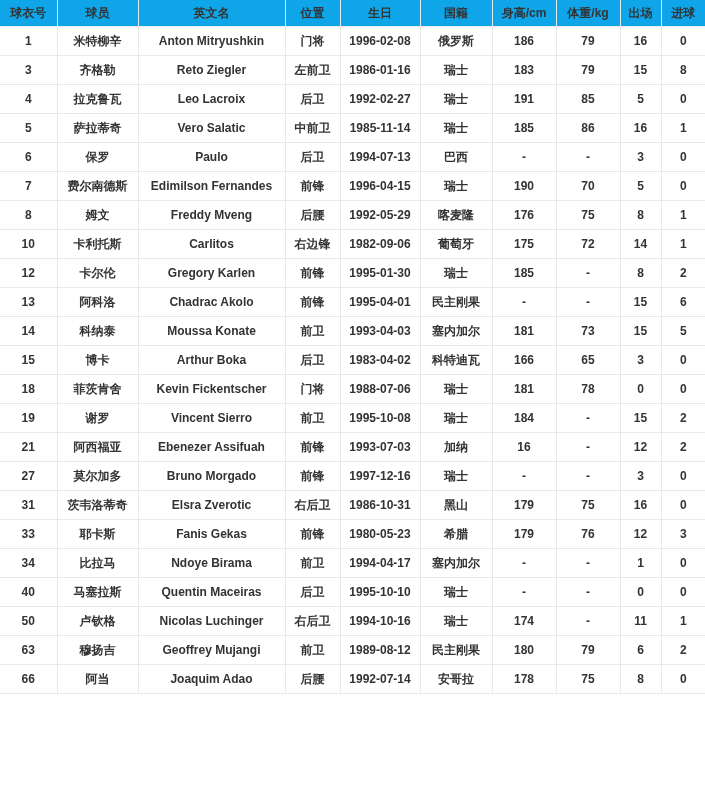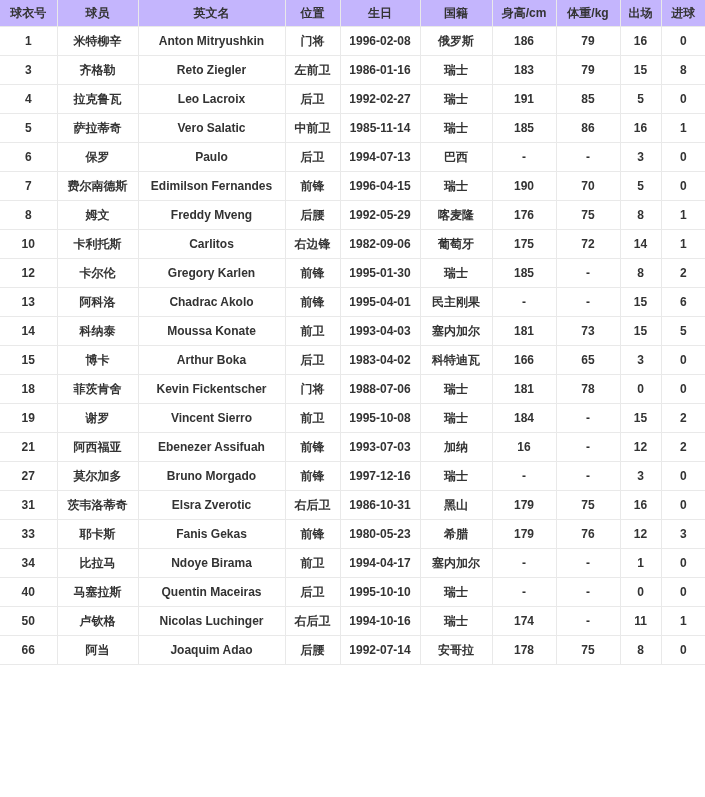--- a/index.html
+++ b/index.html
@@ -30,21 +30,21 @@
     padding: 0;
     white-space: nowrap;
     overflow: hidden;
   }
   table.roster th:last-child,
   table.roster td:last-child {
     border-right: none;
   }
   table.roster th {
     height: 26px;
-    background: #c4b5fd;
+    background: #0ea5e9;
   }
   table.roster td {
     height: 28px;
     background: #ffffff;
   }
   
   col.c0 { width: 57px; }
   col.c1 { width: 81px; }
   col.c2 { width: 147px; }
   col.c3 { width: 55px; }
@@ -333,20 +333,32 @@
           <td>Nicolas Luchinger</td>
           <td>右后卫</td>
           <td>1994-10-16</td>
           <td>瑞士</td>
           <td>174</td>
           <td>-</td>
           <td>11</td>
           <td>1</td>
         </tr>
         <tr>
+          <td>63</td>
+          <td>穆扬吉</td>
+          <td>Geoffrey Mujangi</td>
+          <td>前卫</td>
+          <td>1989-08-12</td>
+          <td>民主刚果</td>
+          <td>180</td>
+          <td>79</td>
+          <td>6</td>
+          <td>2</td>
+        </tr>
+        <tr>
           <td>66</td>
           <td>阿当</td>
           <td>Joaquim Adao</td>
           <td>后腰</td>
           <td>1992-07-14</td>
           <td>安哥拉</td>
           <td>178</td>
           <td>75</td>
           <td>8</td>
           <td>0</td>

